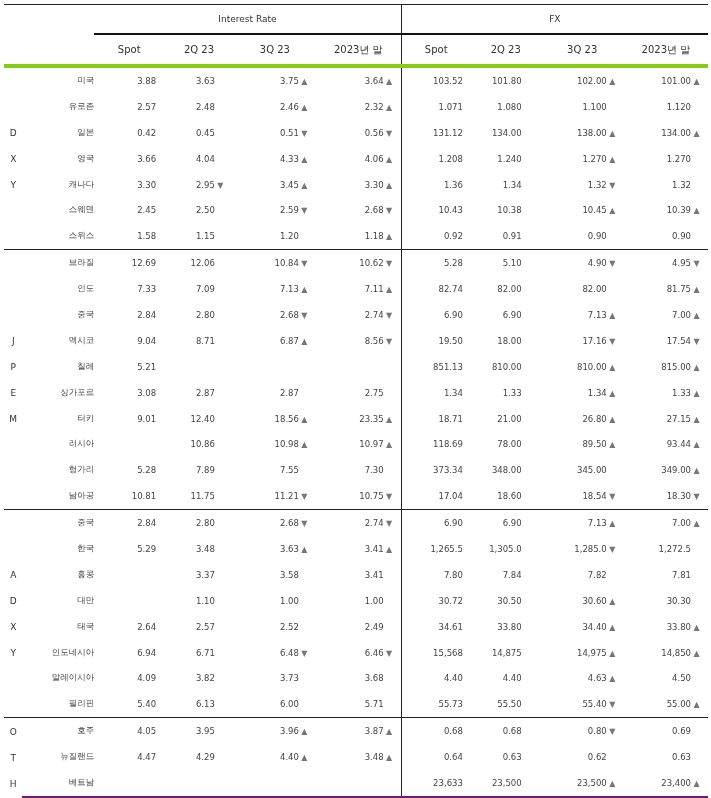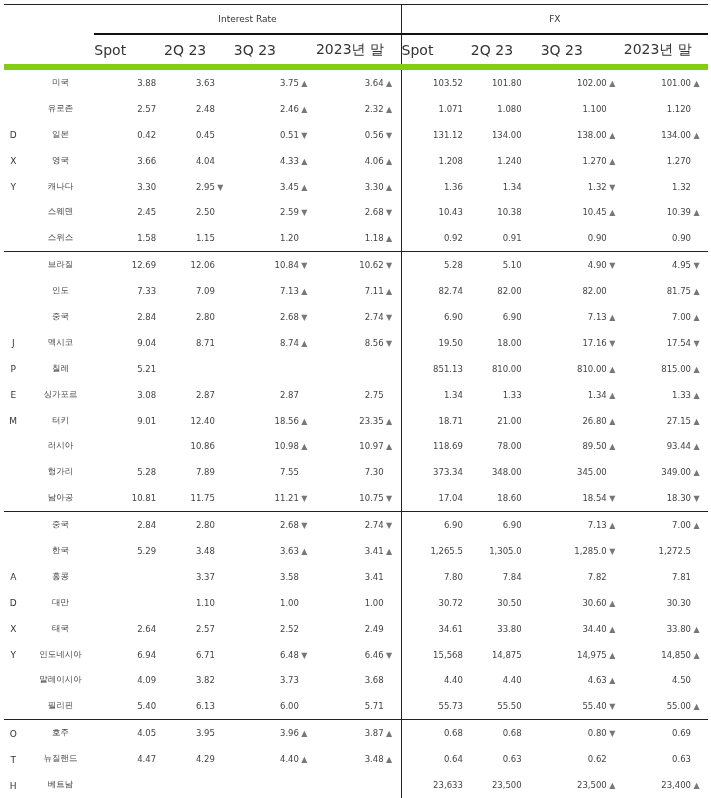--- a/index.html
+++ b/index.html
@@ -5,26 +5,26 @@
   html, body { margin: 0; padding: 0; background: #ffffff; }
   body { width: 711px; height: 798px; overflow: hidden; font-family: "DejaVu Sans", sans-serif; color: #333; }
   table { border-collapse: collapse; width: 704px; margin-left: 4px; margin-top: 4px; table-layout: fixed; font-size: 9px; }
   td, th { padding: 0; font-weight: normal; }
   col.g { width: 18px; } col.n { width: 70px; }
   col.v1 { width: 68px; } col.v2 { width: 68px; } col.v3 { width: 80px; } col.v4 { width: 83px; }
   col.f1 { width: 68px; } col.f2 { width: 68px; } col.f3 { width: 81px; } col.f4 { width: 82px; }
   .top-border { border-top: 1px solid #222; }
   tr.hdr1 th { height: 28px; font-size: 9px; color: #333; text-align: center; }
   tr.hdr1 th.grp-title { border-bottom: 2px solid #111; }
-  tr.hdr2 th { height: 29px; font-size: 14px; color: #333; text-align: left; border-bottom: 6px solid #84cc16; }
+  tr.hdr2 th { height: 29px; font-size: 10px; color: #333; text-align: center; border-bottom: 4px solid #84cc16; }
   .vsep { border-right: 1px solid #222; }
   tr.row td { height: 25.9px; }
   td.grp { text-align: center; vertical-align: middle; font-size: 9px; color: #333; line-height: 26px; }
   td.grp span { display: block; }
-  td.name { text-align: center; padding-left: 4px; font-size: 8.5px; color: #444; }
+  td.name { text-align: right; padding-left: 4px; font-size: 8.5px; color: #444; }
   td.num { text-align: right; font-size: 8.5px; color: #444; white-space: nowrap; }
   td.num .v { display: inline-block; }
   td.num .arr { display: inline-block; width: 11px; text-align: center; color: #777; font-size: 8px; }
   td.pad-r { padding-right: 8px; }
   td.pad-r2 { padding-right: 6px; }
   tr.sec-start td { border-top: 1px solid #222; }
   tr.last td { border-bottom: 3px solid #701a75; }
 </style>
 </head>
 <body>
@@ -179,21 +179,21 @@
         <td class="num pad-r2 vsep"><span class="v">2.74</span><span class="arr">▼</span></td>
         <td class="num pad-r"><span class="v">6.90</span></td>
         <td class="num pad-r"><span class="v">6.90</span><span class="arr"></span></td>
         <td class="num pad-r2"><span class="v">7.13</span><span class="arr">▲</span></td>
         <td class="num pad-r2"><span class="v">7.00</span><span class="arr">▲</span></td>
       </tr>
       <tr class="row">
         <td class="name">멕시코</td>
         <td class="num pad-r"><span class="v">9.04</span></td>
         <td class="num pad-r"><span class="v">8.71</span><span class="arr"></span></td>
-        <td class="num pad-r2"><span class="v">8.74</span><span class="arr">▲</span></td>
+        <td class="num pad-r2"><span class="v">6.87</span><span class="arr">▲</span></td>
         <td class="num pad-r2 vsep"><span class="v">8.56</span><span class="arr">▼</span></td>
         <td class="num pad-r"><span class="v">19.50</span></td>
         <td class="num pad-r"><span class="v">18.00</span><span class="arr"></span></td>
         <td class="num pad-r2"><span class="v">17.16</span><span class="arr">▼</span></td>
         <td class="num pad-r2"><span class="v">17.54</span><span class="arr">▼</span></td>
       </tr>
       <tr class="row">
         <td class="name">칠레</td>
         <td class="num pad-r"><span class="v">5.21</span></td>
         <td class="num pad-r"><span class="v"></span><span class="arr"></span></td>

